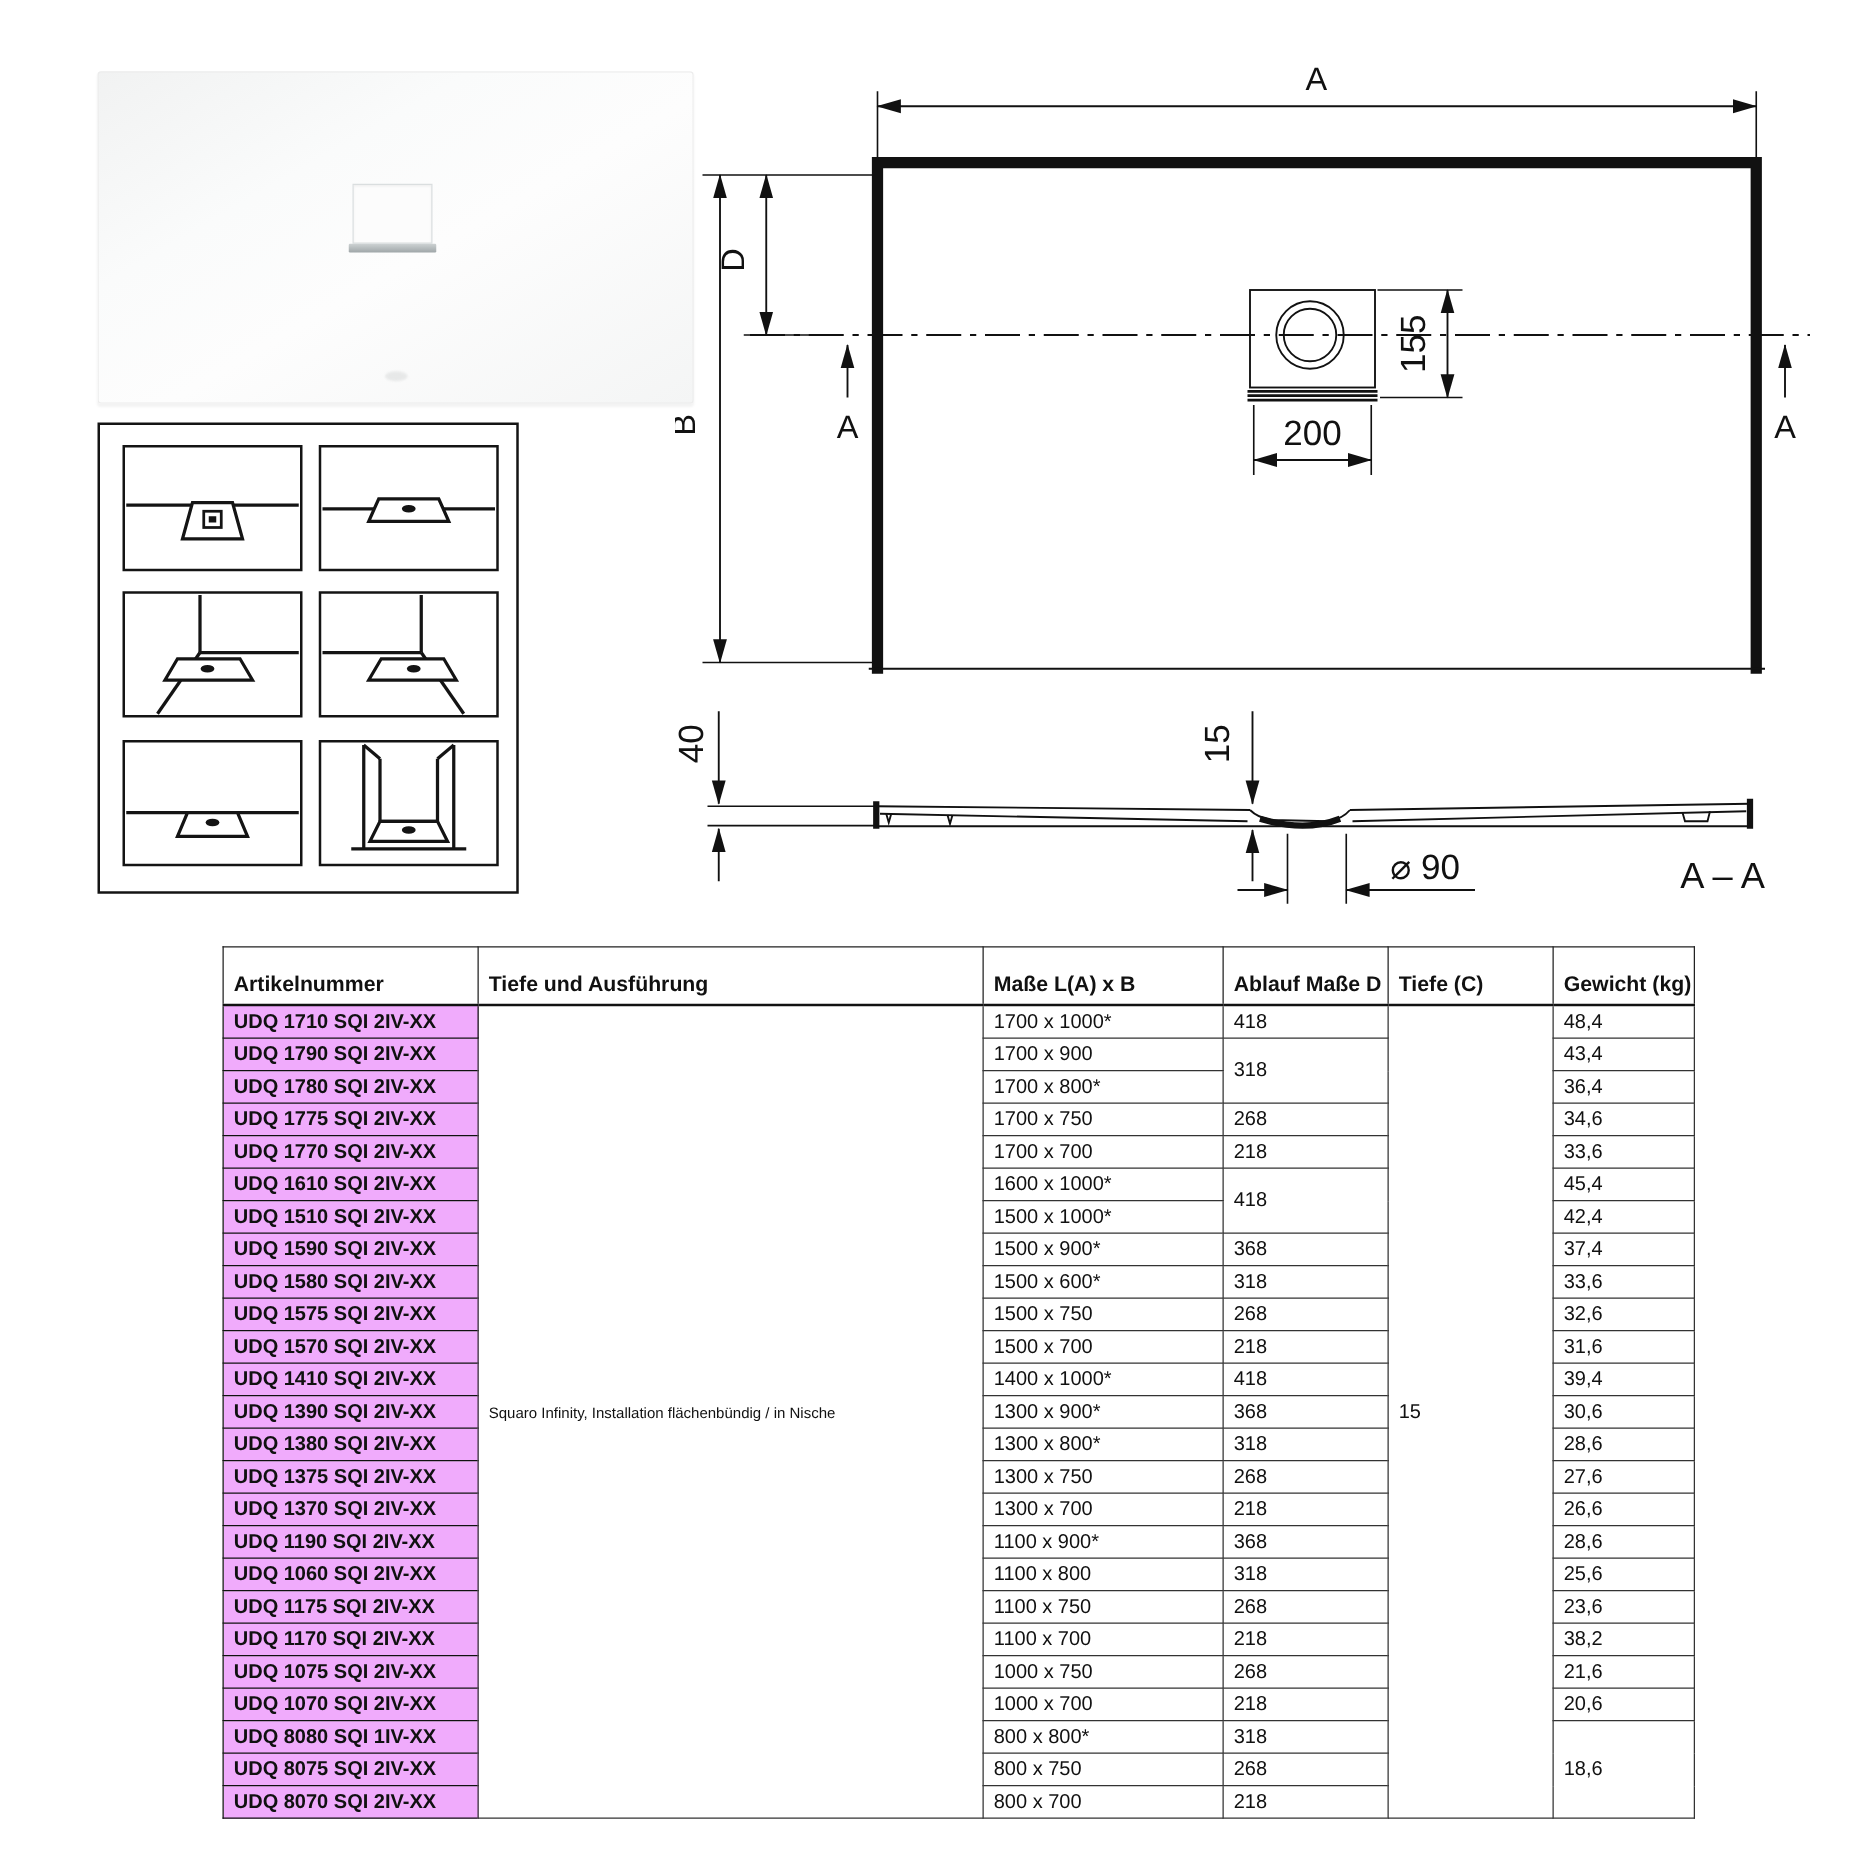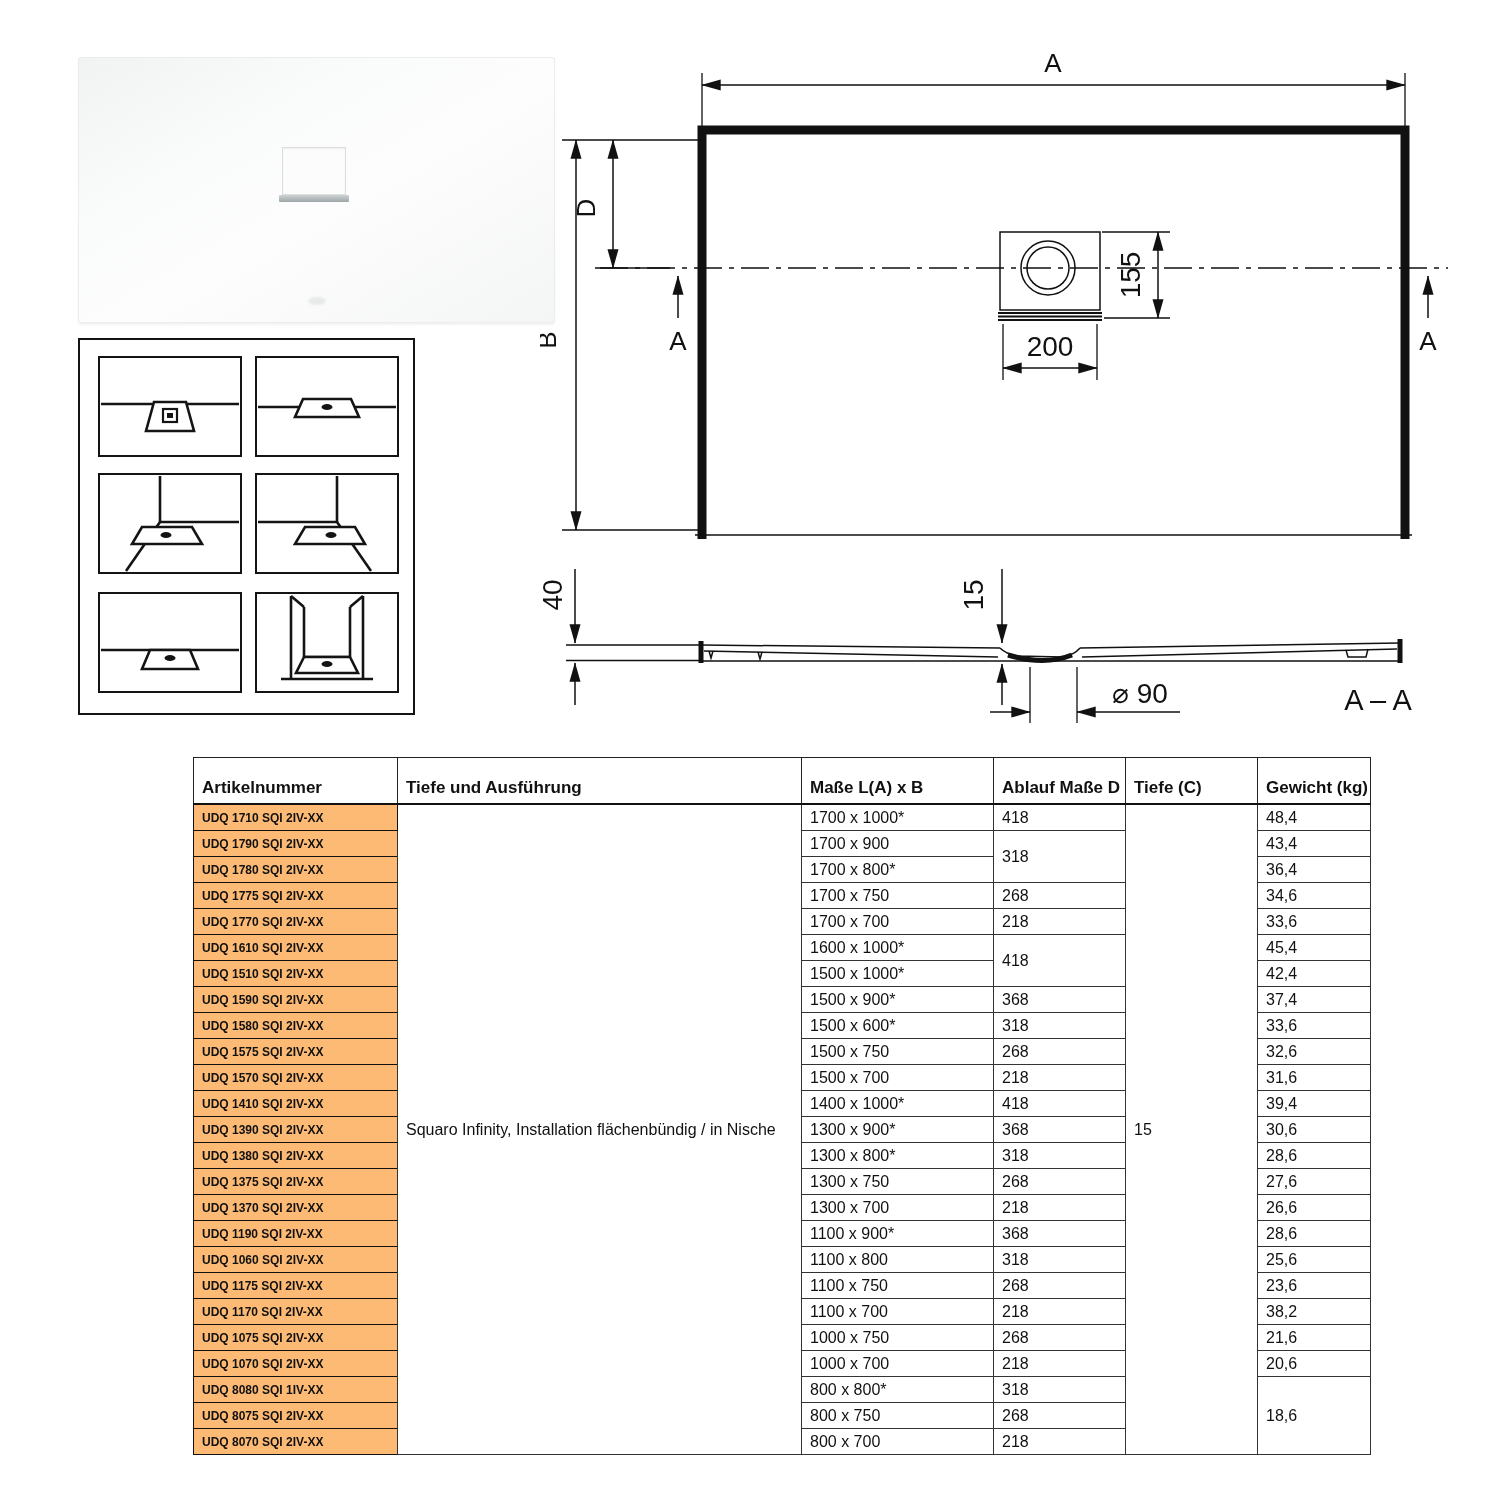--- a/index.html
+++ b/index.html
@@ -30,26 +30,26 @@
   .tech line,.tech path,.tech polyline,.tech rect,.tech circle{vector-effect:none;}
   .thin{stroke:#111;stroke-width:1.5;fill:none;}
   .ext{stroke:#111;stroke-width:1.3;fill:none;}
   .thick{stroke:#111;stroke-width:9;fill:none;}
   .tick{stroke:#111;stroke-width:5;fill:none;}
   .dlab{font-family:"Liberation Sans","DejaVu Sans",sans-serif;font-size:26px;fill:#111;}
   .dnum{font-family:"Liberation Sans","DejaVu Sans",sans-serif;font-size:28px;fill:#111;}
 
   
   .spec{position:absolute;left:178px;top:757px;}
-  table.spec-t{border-collapse:collapse;table-layout:fixed;width:1177px;margin-left:15px;}
+  table.spec-t{border-collapse:collapse;table-layout:fixed;width:1177px;}
   .spec-t th{height:40px;text-align:left;vertical-align:bottom;padding:0 0 5px 8px;
              font-size:17px;font-weight:bold;border:1px solid #222;border-bottom:2px solid #111;background:#fff;}
   .spec-t td{height:25px;border:1px solid #333;padding:0 0 0 8px;font-size:16px;vertical-align:middle;background:#fff;}
-  .spec-t td.art{background:#fdba74;font-weight:bold;font-size:12px;border:1.5px solid #111;}
-  .spec-t td.name{font-size:16px;}
+  .spec-t td.art{background:#f0abfc;font-weight:bold;font-size:16px;border:1.5px solid #111;}
+  .spec-t td.name{font-size:12px;}
 </style>
 </head>
 <body>
 
 <div class="canvas">
 
   <div class="photo">
     <div class="drain"></div>
     <div class="slot"></div>
     <div class="logo"></div>

